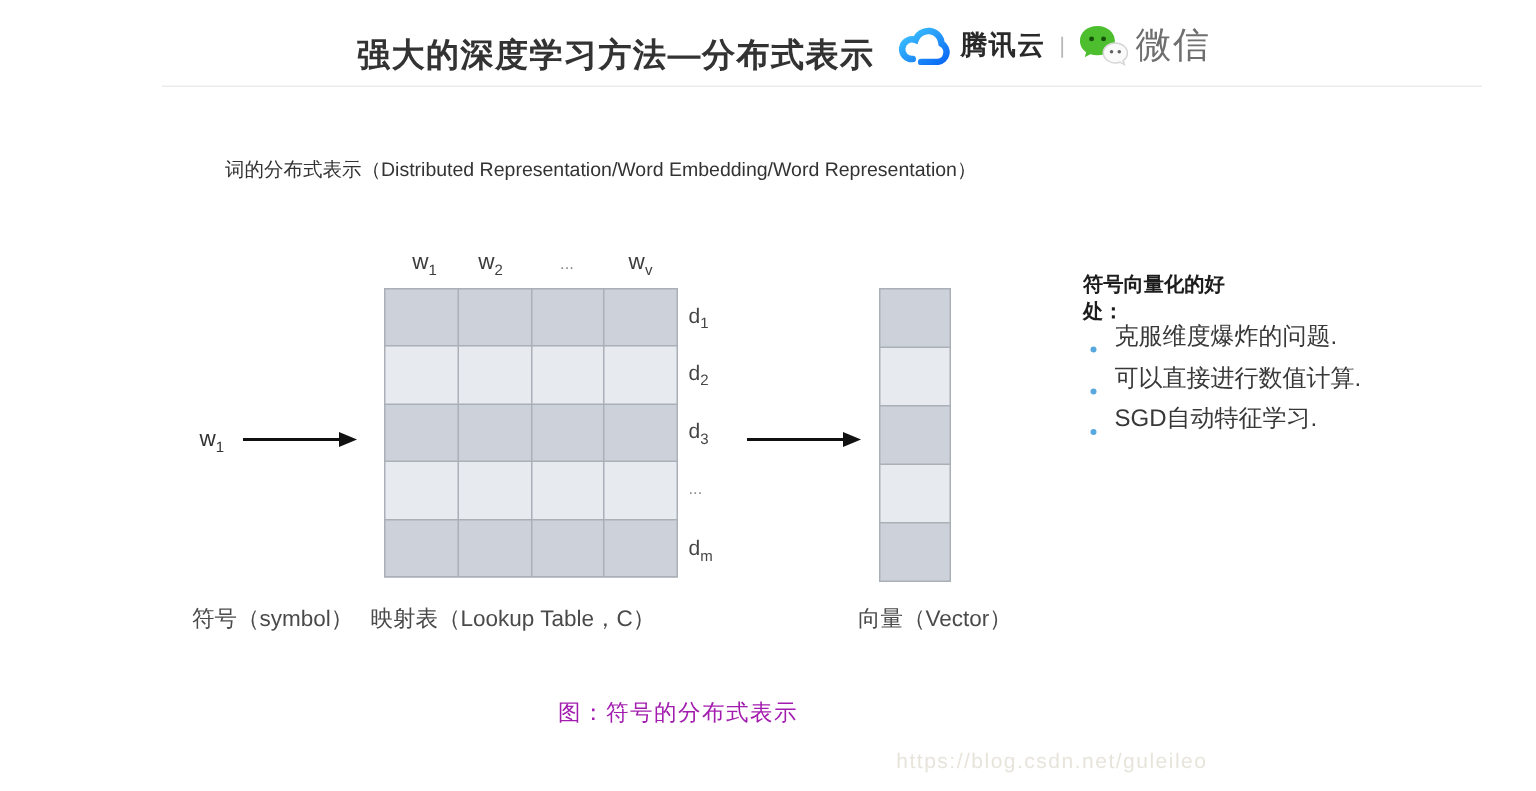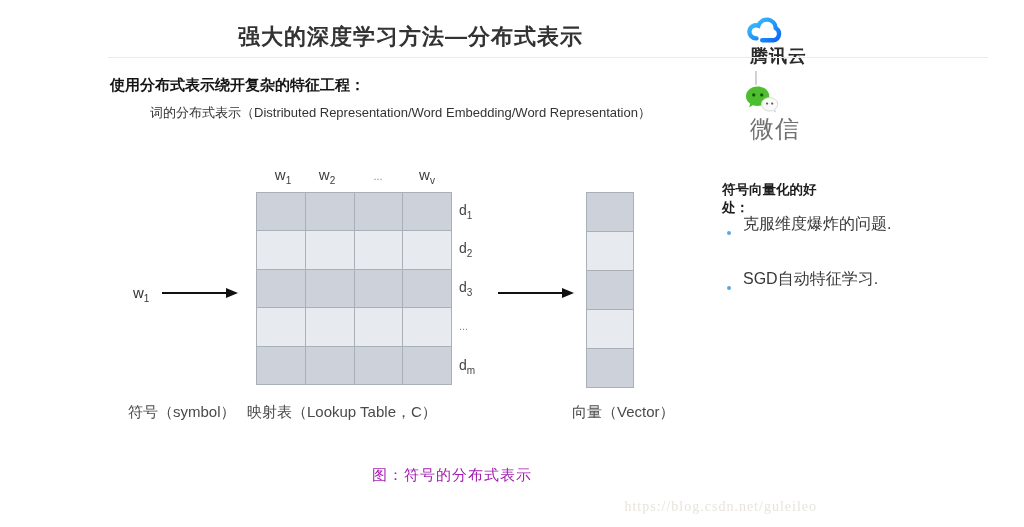--- a/index.html
+++ b/index.html
@@ -3,21 +3,21 @@
 <meta charset="utf-8">
 <style>
   html,body{margin:0;padding:0;background:#fff;}
   body{width:1024px;height:527px;overflow:hidden;
        font-family:"Liberation Sans","DejaVu Sans",sans-serif;}
   .slide{position:relative;width:821px;height:527px;background:#fff;}
 
   .title{position:absolute;top:22px;left:0;width:100%;text-align:center;
          font-size:22px;font-weight:700;color:#333;letter-spacing:1px;}
 
-  .brand{position:absolute;top:14px;right:14px;display:flex;flex-direction:column;}
+  .brand{position:absolute;top:14px;right:14px;display:flex;align-items:center;}
   .brand-tencent{font-size:18px;font-weight:700;color:#2a2a2a;margin-left:5px;letter-spacing:1px;}
   .brand-sep{color:#b9b9b9;font-size:15px;margin:0 9px;font-weight:400;}
   .brand-wechat{font-size:24px;color:#6f6f6f;margin-left:5px;letter-spacing:1px;}
 
   .divider{position:absolute;top:57px;left:108px;width:880px;height:1px;background:#ebebeb;}
 
   .intro-heading{position:absolute;top:76px;left:110px;font-size:15px;font-weight:700;color:#141414;}
   .intro-sub{position:absolute;top:104px;left:150px;font-size:13px;color:#333;}
 
   .colhead{position:absolute;top:166px;transform:translateX(-50%);
@@ -46,22 +46,22 @@
 
   .benefits-heading{position:absolute;left:722px;top:181px;font-size:13.5px;
                     font-weight:700;color:#1d1d1d;}
   .benefit{position:absolute;left:727px;display:flex;align-items:flex-end;
            font-size:16px;color:#383838;white-space:nowrap;}
   .benefit .dot{width:4px;height:4px;border-radius:50%;flex:0 0 auto;
                 background:var(--bullet,#58a8de);margin-right:12px;}
 
   .caption{position:absolute;left:372px;top:466px;font-size:15px;color:#a21caf;letter-spacing:1px;}
 
-  .watermark{position:absolute;right:4px;top:499px;
-             font-family:Liberation Serif, serif;font-size:14px;
+  .watermark{position:absolute;right:16px;top:499px;
+             font-family:Liberation Sans, sans-serif;font-size:14px;
              color:var(--watermark,#e7e4db);letter-spacing:1px;}
 </style>
 </head>
 <body>
 
 <div class="slide">
 
   <div class="title">强大的深度学习方法—分布式表示</div>
 
   <div class="brand">
@@ -82,21 +82,20 @@
       <circle cx="17.2" cy="9.8" r="1.7" fill="#17520b"></circle>
       <path d="M25.3 12.6 c-4.6 0-8.3 3-8.3 6.8 0 3.8 3.7 6.9 8.3 6.9 1.1 0 2.2-.2 3.2-.5 l3 1.6-.9-2.7 c1.8-1.2 3-3.1 3-5.3 0-3.8-3.7-6.8-8.3-6.8 z" fill="#fafafa" stroke="#d6d6d6" stroke-width="1"></path>
       <circle cx="22.7" cy="18.7" r="1.2" fill="#5f5f5f"></circle>
       <circle cx="28" cy="18.7" r="1.2" fill="#5f5f5f"></circle>
     </svg>
     <span class="brand-wechat">微信</span>
   </div>
 
   <div class="divider"></div>
 
-  <div class="intro-heading">使用分布式表示绕开复杂的特征工程：</div>
   <div class="intro-sub">词的分布式表示（Distributed Representation/Word Embedding/Word Representation）</div>
 
   <span class="colhead" style="left:283px"><span>w</span><sub>1</sub></span>
   <span class="colhead" style="left:327px"><span>w</span><sub>2</sub></span>
   <span class="colhead" style="left:378px;color:#8a8a8a;font-size:11px;top:170px"><span>...</span><sub></sub></span>
   <span class="colhead" style="left:427px"><span>w</span><sub>v</sub></span>
 
   <span class="sym"><span>w</span><sub>1</sub></span>
   <svg class="arrow" style="left:162px;top:286px" width="76" height="14">
     <line x1="0" y1="7" x2="64" y2="7" stroke="#111" stroke-width="2"></line>
@@ -147,20 +146,24 @@
 
   <span class="bottom-label lab-symbol">符号（symbol）</span>
   <span class="bottom-label lab-lookup">映射表（Lookup Table，C）</span>
   <span class="bottom-label lab-vector">向量（Vector）</span>
 
   <div class="benefits-heading">符号向量化的好处：</div>
   <div class="benefit" style="top:214px">
     <span class="dot"></span>
     <span>克服维度爆炸的问题.</span>
   </div>
+  <div class="benefit" style="top:242px">
+    <span class="dot"></span>
+    <span>可以直接进行数值计算.</span>
+  </div>
   <div class="benefit" style="top:269px">
     <span class="dot"></span>
     <span>SGD自动特征学习.</span>
   </div>
 
   <div class="caption">图：符号的分布式表示</div>
 
   <div class="watermark">https://blog.csdn.net/guleileo</div>
 
 </div>

